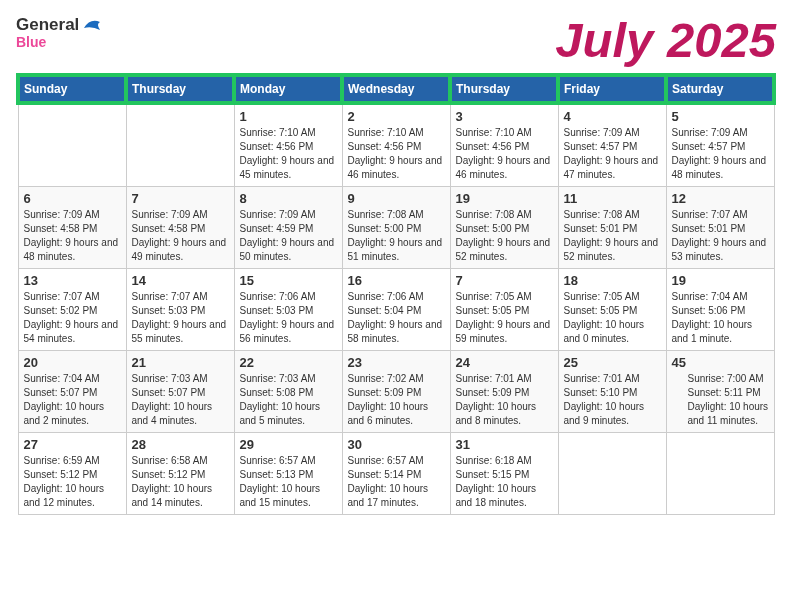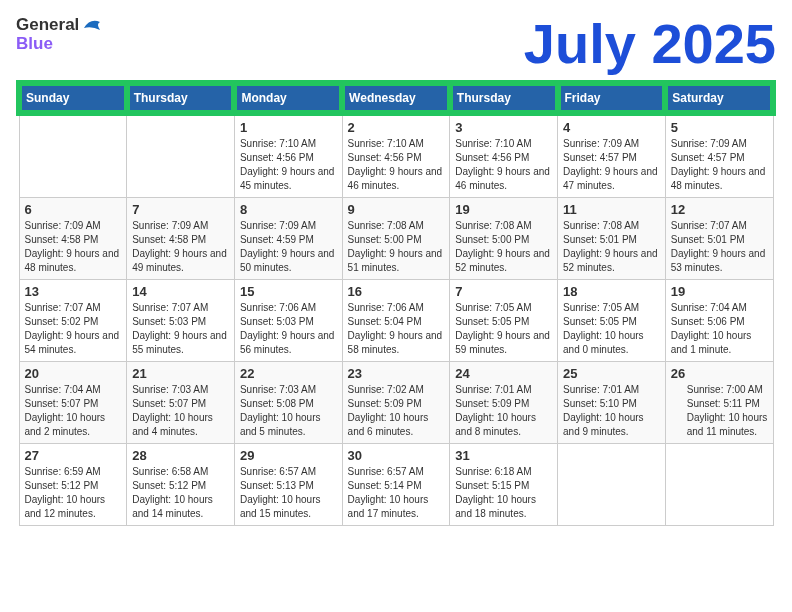--- a/index.html
+++ b/index.html
@@ -16,31 +16,31 @@
       align-items: flex-start;
       margin-bottom: 8px;
       gap: 28px;
     }
     .logo {
       display: flex;
       align-items: center;
       gap: 4px;
     }
     .title-block { text-align: right; }
-    .month-title { font-size: 56px; font-weight: bold; color: #1d4ed8; line-height: 1; }
+    .month-title { font-size: 49px; font-weight: bold; color: #be185d; line-height: 1; font-style: italic; }
     .location { font-size: 17px; color: #333; margin-top: 2px; }
     .calendar { width: 100%; border-collapse: collapse; }
     .calendar th {
       background: #2563a8;
       color: #fff;
       font-size: 12px;
       font-weight: bold;
       padding: 5px 4px;
       text-align: left;
-      border: 6px solid #22c55e;
+      border: 4px solid #22c55e;
     }
     .calendar td {
       border: 1px solid #ccc;
       vertical-align: top;
       padding: 4px 5px;
       width: calc(100%/7);
       min-height: 80px;
       font-size: 10.5px;
       color: #333;
       background: #fff;
@@ -61,21 +61,21 @@
 
 <div class="header">
   <div class="logo">
   <div style="display:flex;flex-direction:column;align-items:flex-start;line-height:1.1;">
     <div style="display:flex;align-items:center;">
       <span style="font-size:17px;font-weight:bold;color:#333;font-family:Arial;">General</span>
       <svg width="22" height="18" viewBox="0 0 22 18" style="margin-left:3px;">
         <path d="M2,12 Q8,2 18,6 Q14,8 18,14 Q10,10 2,12Z" fill="#1a6bbf"></path>
       </svg>
     </div>
-    <span style="font-size:17px;font-weight:bold;color:#8b5cf6;font-family:Arial;">Blue</span>
+    <span style="font-size:14px;font-weight:bold;color:#ec4899;font-family:Arial;">Blue</span>
   </div>
 </div>
   <div class="title-block">
     <div class="month-title">July 2025</div>
   </div>
 </div>
 
 <table class="calendar">
   <thead>
     <tr>
@@ -242,21 +242,21 @@
 Sunset: 5:09 PM
 Daylight: 10 hours and 8 minutes.</div>
         </td>
         <td>
           <span class="day-num">25</span>
           <div class="day-info" style="white-space: pre-line;">Sunrise: 7:01 AM
 Sunset: 5:10 PM
 Daylight: 10 hours and 9 minutes.</div>
         </td>
         <td>
-          <span class="day-num">26</span>
+          <span class="day-num">45</span>
           <div class="day-info" style="white-space: pre-line; margin-left: 16px;">Sunrise: 7:00 AM
 Sunset: 5:11 PM
 Daylight: 10 hours and 11 minutes.</div>
         </td>
       </tr>
       <tr>
         <td>
           <span class="day-num">27</span>
           <div class="day-info" style="white-space: pre-line;">Sunrise: 6:59 AM
 Sunset: 5:12 PM

